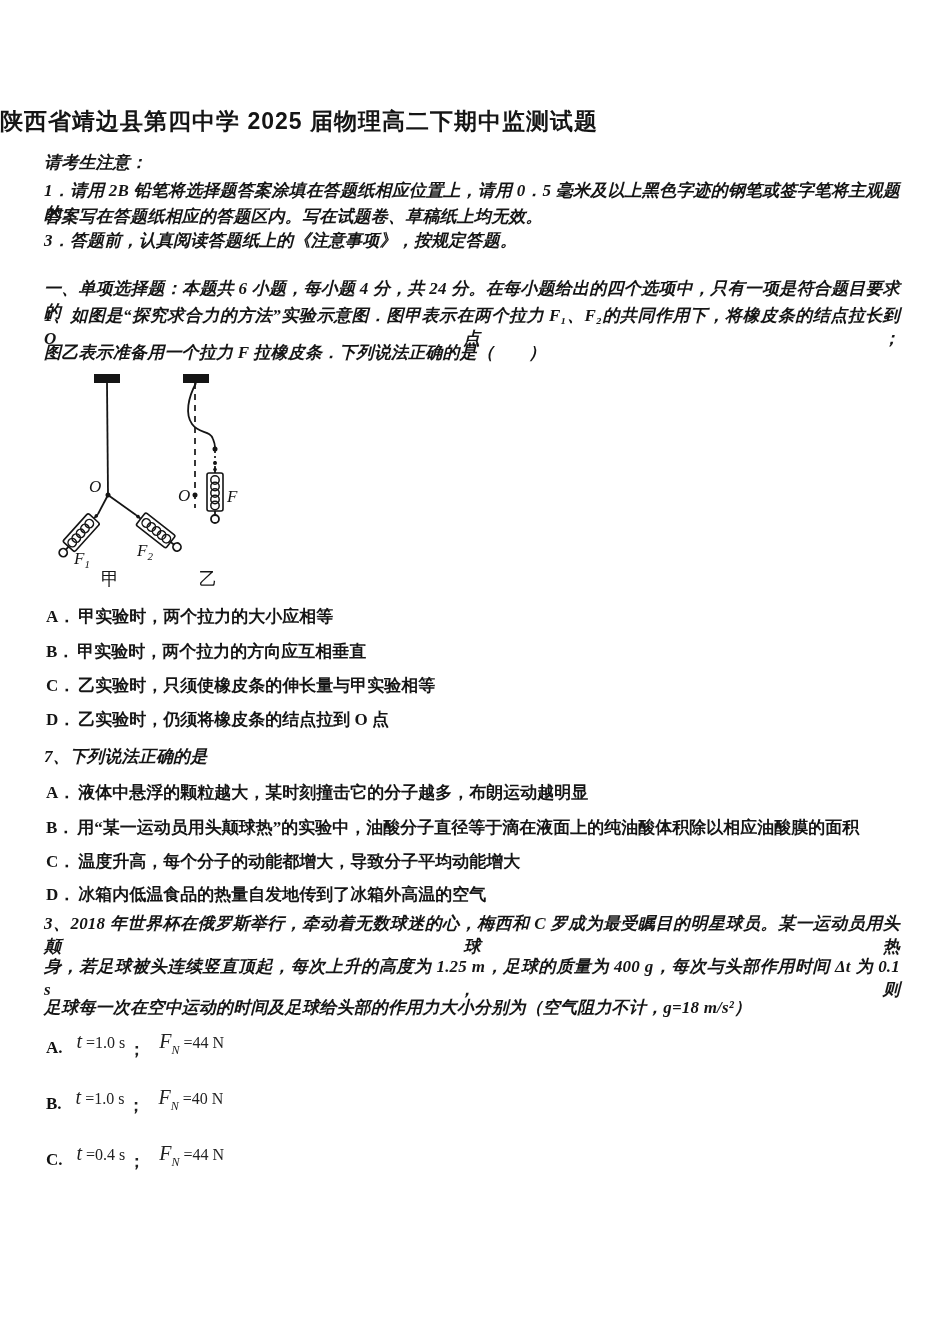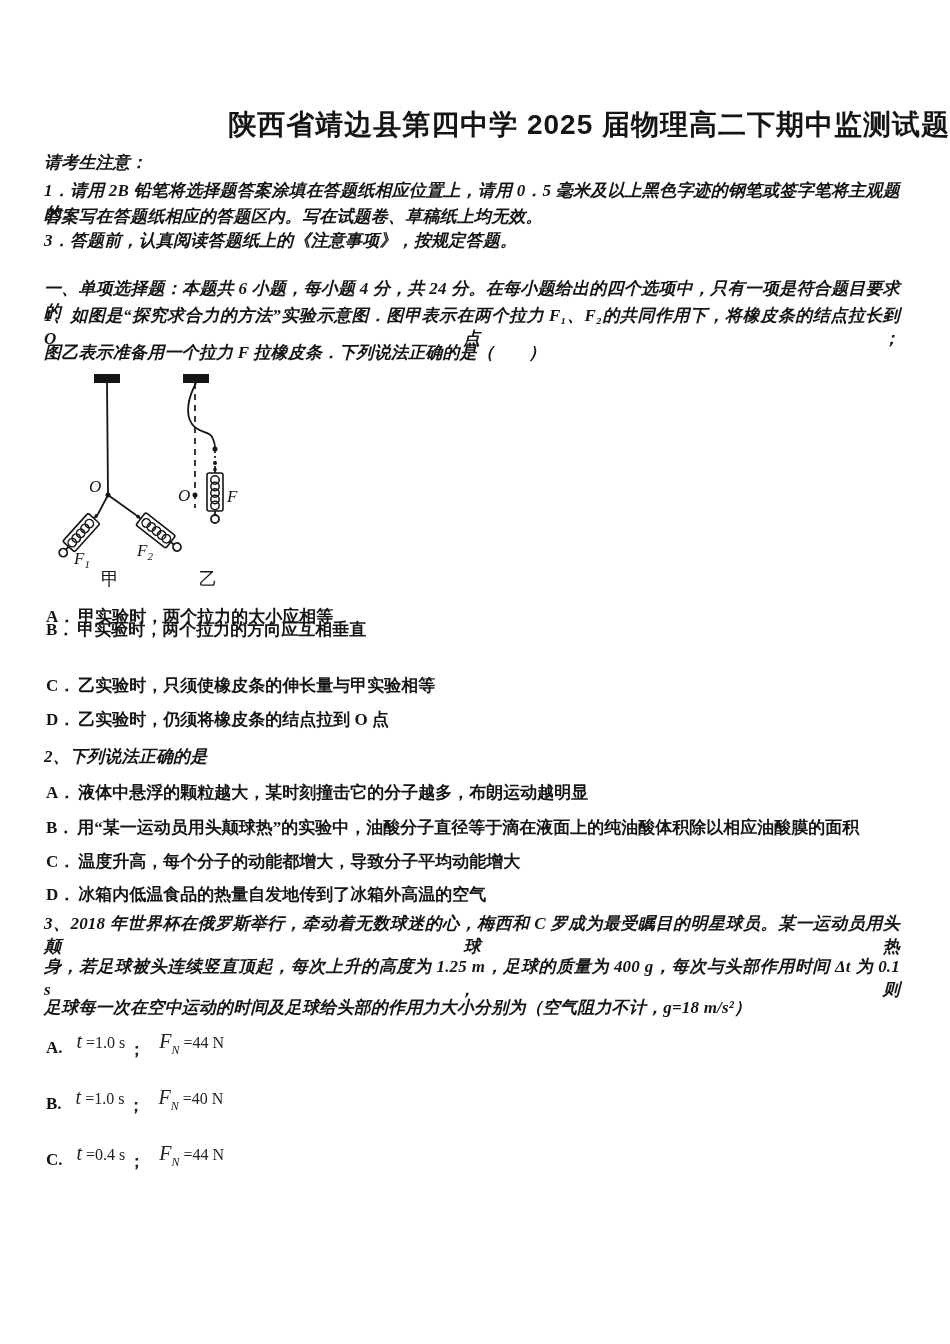--- a/index.html
+++ b/index.html
@@ -1,22 +1,22 @@
 <!DOCTYPE html>
 <html><head>
 <meta charset="utf-8">
 <style>
   html,body{margin:0;padding:0}
   body{
     position:relative;width:950px;height:1344px;background:#ffffff;color:#151515;
     font-family:"Liberation Serif",serif;overflow:hidden;
   }
   .title{
-    position:absolute;top:106px;left:0;width:100%;text-align:right;
-    font-family:"Liberation Sans",sans-serif;font-size:28px;font-weight:800;letter-spacing:1px;
+    position:absolute;top:106px;left:0;width:100%;text-align:left;
+    font-family:"Liberation Sans",sans-serif;font-size:23px;font-weight:800;letter-spacing:1px;
   }
   .ln{
     position:absolute;left:44px;width:856px;font-size:17px;font-weight:700;
     white-space:nowrap;letter-spacing:.2px;font-style:italic;
   }
   .jfull{white-space:normal;text-align:justify;text-align-last:justify}
   .opt{position:absolute;left:46px;width:856px;font-size:17px;font-weight:700;white-space:nowrap}
   .opt .ol{margin-right:3px}
   .q3opt{position:absolute;left:46px;white-space:nowrap;color:#222}
   .q3opt .ol{font-size:17px;font-weight:700;position:relative;top:5px;margin-right:14px;color:#111}
@@ -85,25 +85,25 @@
   <circle cx="163" cy="81" r="2.5" fill="#151515"></circle>
   <line x1="163" y1="83" x2="163" y2="99" class="dot2"></line>
   <circle cx="163" cy="95" r="2" fill="#151515"></circle>
   <use href="#scale" transform="translate(163,99)"></use>
   <text x="126" y="133" class="lbl">O</text>
   <text x="175" y="134" class="lbl">F</text>
   <text x="147" y="217" class="cap">乙</text>
 </svg>
 
 <div class="opt" style="top:605px"><span class="ol">A．</span><span>甲实验时，两个拉力的大小应相等</span></div>
-<div class="opt" style="top:618px"><span class="ol">B．</span><span>甲实验时，两个拉力的方向应互相垂直</span></div>
+<div class="opt" style="top:640px"><span class="ol">B．</span><span>甲实验时，两个拉力的方向应互相垂直</span></div>
 <div class="opt" style="top:674px"><span class="ol">C．</span><span>乙实验时，只须使橡皮条的伸长量与甲实验相等</span></div>
 <div class="opt" style="top:708px"><span class="ol">D．</span><span>乙实验时，仍须将橡皮条的结点拉到 O 点</span></div>
 
-<div class="ln" style="top:745px">2、下列说法正确的是</div>
+<div class="ln" style="top:745px">7、下列说法正确的是</div>
 <div class="opt" style="top:781px"><span class="ol">A．</span><span>液体中悬浮的颗粒越大，某时刻撞击它的分子越多，布朗运动越明显</span></div>
 <div class="opt" style="top:816px"><span class="ol">B．</span><span>用“某一运动员用头颠球热”的实验中，油酸分子直径等于滴在液面上的纯油酸体积除以相应油酸膜的面积</span></div>
 <div class="opt" style="top:850px"><span class="ol">C．</span><span>温度升高，每个分子的动能都增大，导致分子平均动能增大</span></div>
 <div class="opt" style="top:883px"><span class="ol">D．</span><span>冰箱内低温食品的热量自发地传到了冰箱外高温的空气</span></div>
 
 <div class="ln jfull" style="top:912px">3、2018 年世界杯在俄罗斯举行，牵动着无数球迷的心，梅西和 C 罗成为最受瞩目的明星球员。某一运动员用头颠球热</div>
 <div class="ln jfull" style="top:955px">身，若足球被头连续竖直顶起，每次上升的高度为 1.25 m，足球的质量为 400 g，每次与头部作用时间 Δt 为 0.1 s，则</div>
 <div class="ln" style="top:996px">足球每一次在空中运动的时间及足球给头部的作用力大小分别为（空气阻力不计，g=18 m/s²）</div>
 
 <div class="q3opt" style="top:1030px">

